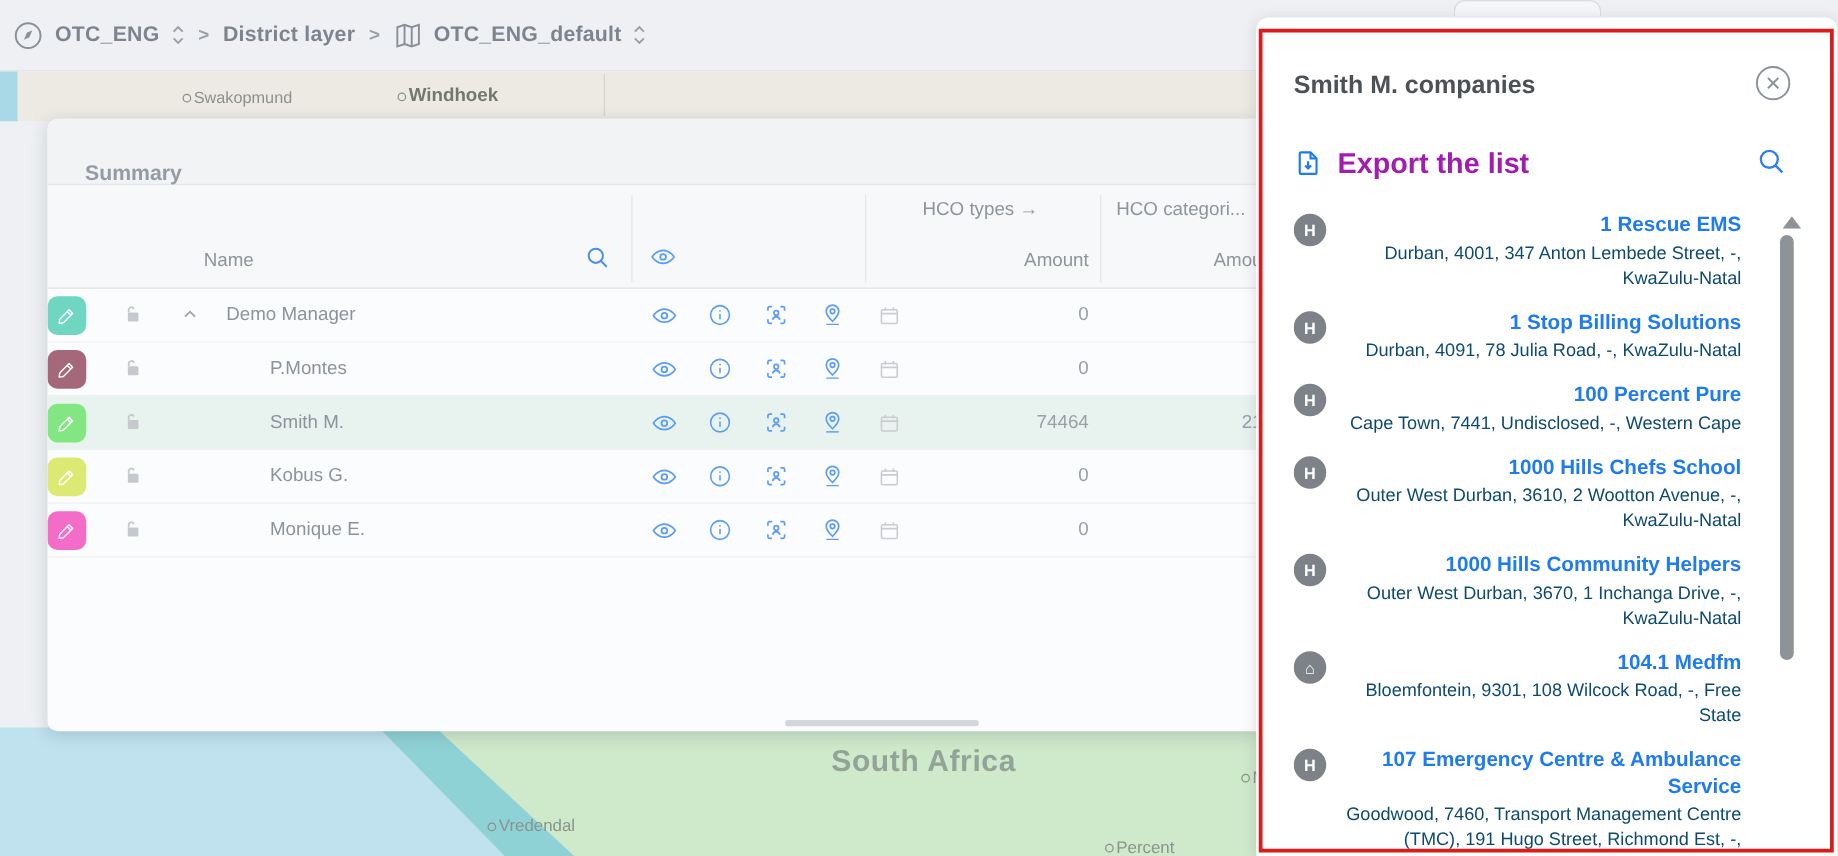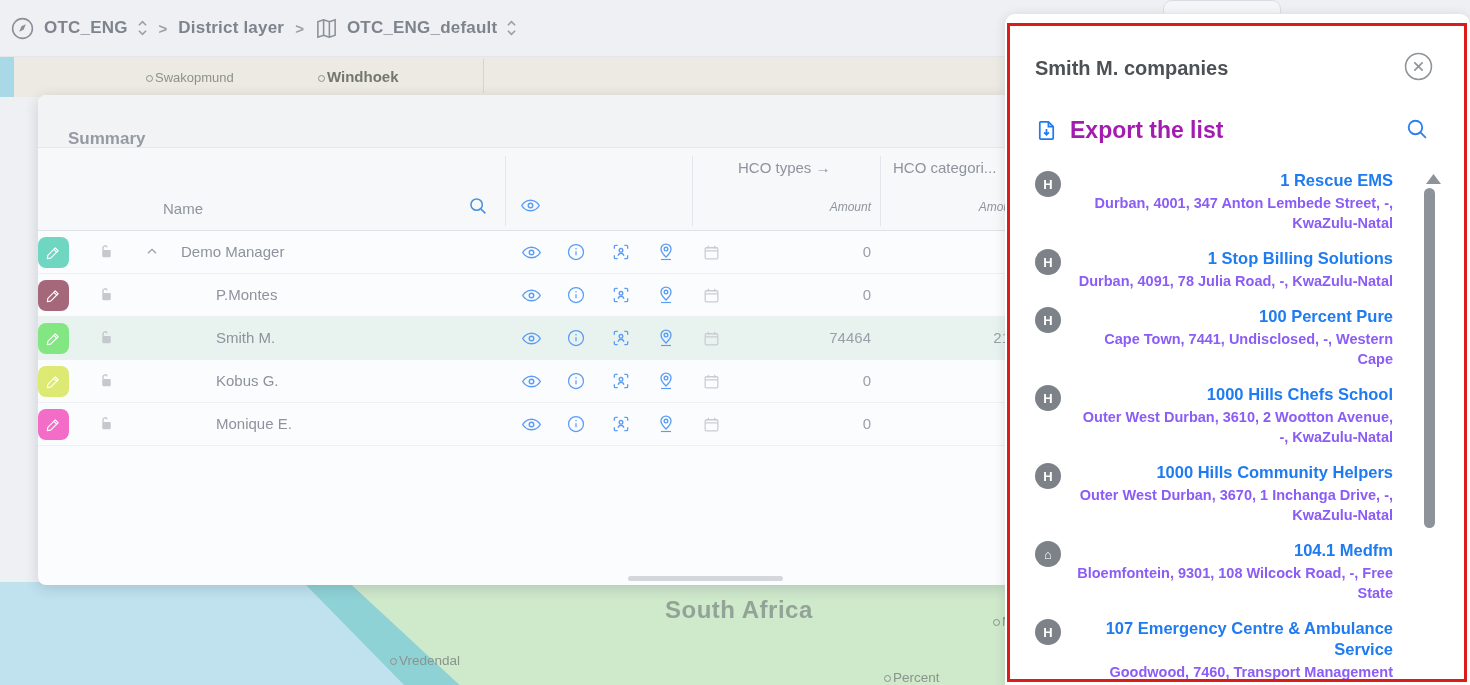--- a/index.html
+++ b/index.html
@@ -42,21 +42,21 @@
   
   .summary { position:absolute; left:38px; top:95px; width:969px; height:490px;
     background:#fbfcfd; border-radius:8px 0 0 8px; overflow:hidden; z-index:10;
     box-shadow:0 3px 14px rgba(40,50,70,.18); }
   .summary-header { height:53px; background:#f2f3f5; border-bottom:1px solid #e4e6e9;
     display:flex; align-items:center; padding-left:30px; }
   .summary-title { font-size:17px; font-weight:bold; color:#959ba4;margin-top:36px; }
   .colheads { position:relative; height:83px; background:#f7f8f9; border-bottom:1px solid #dfe2e6; }
   .colheads .vsep { position:absolute; width:1px; background:#e3e6ea; }
   .colhead-txt { position:absolute; font-size:15px; color:#8e949d; white-space:nowrap; }
-  .amount-head { position:absolute; font-size:12px; color:#8e949d; text-align:right;font-style:italic; }
+  .amount-head { position:absolute; font-size:15px; color:#8e949d; text-align:right; }
 
   .tbody { position:relative; }
   .trow { position:relative; height:43px; border-bottom:1px solid #eef0f1; background:transparent; }
   .trow.selected { background:#e8f3ef; }
   .pencil { position:absolute; left:0; top:6px; width:31px; height:31px; border:none;
     border-radius:8px; display:flex; align-items:center; justify-content:center; cursor:pointer; }
   .lock { position:absolute; left:60px; top:12px; }
   .caret { position:absolute; left:106px; top:13px; cursor:pointer; }
   .rname { position:absolute; top:12px; font-size:15px; color:#8d939c; white-space:nowrap; }
   .rname.root { left:143px; }
@@ -87,21 +87,21 @@
   .export-label { font-size:23px; font-weight:bold; color:#a21caf; }
   .rp-search { margin-left:auto; margin-right:-2px; background:none; border:none; cursor:pointer; }
   .clist { margin-top:26px; width:392px; height:512px; overflow:hidden; }
   .company { display:flex; gap:10px; margin-bottom:15px; }
   .cicon { flex:0 0 26px; width:26px; height:26px; border-radius:50%; background:#7c8287;
     color:#fff; font-size:13px; font-weight:bold; display:flex; align-items:center;
     justify-content:center; margin-top:1px; }
   .ctext { width:322px; }
   .cname { display:block; font-size:16.5px; font-weight:bold; color:#1f7bf0;
     line-height:21px; text-decoration:none; cursor:pointer; }
-  .caddr { font-size:14.5px; color:#8b5cf6; line-height:20px; margin-top:2px;font-weight:bold; }
+  .caddr { font-size:14.5px; color:#0c4a6e; line-height:20px; margin-top:2px; }
 
   .vscroll-up { position:absolute; left:421px; top:156px; cursor:pointer; }
   .vscroll-thumb { position:absolute; left:419px; top:174px; width:11px; height:340px;
     background:#8d9399; border-radius:6px; cursor:grab; }
 </style>
 </head>
 <body>
 
 <div id="app">
 

